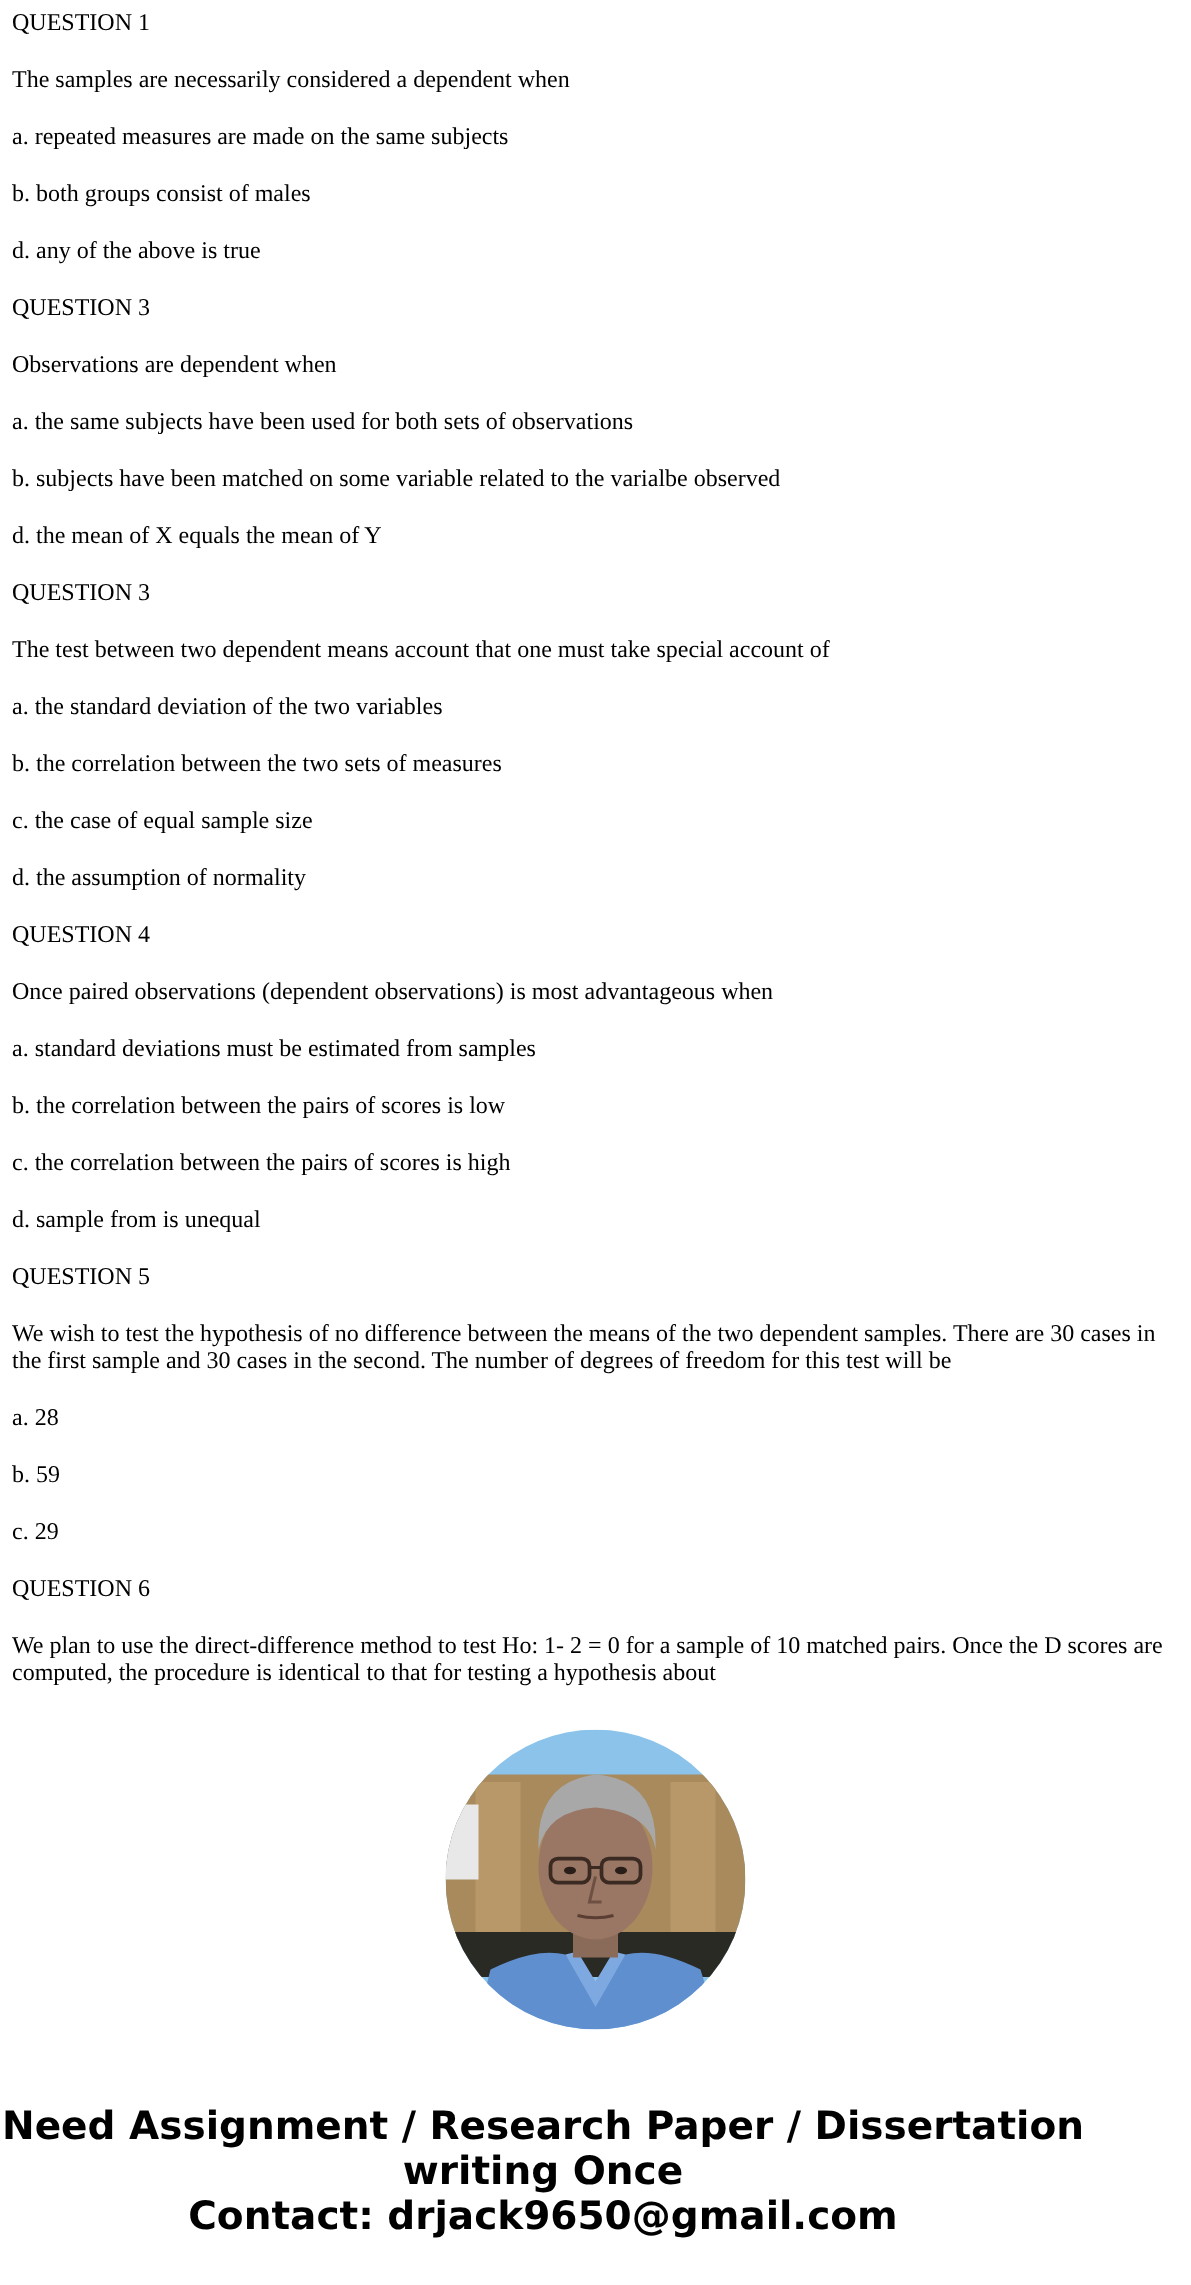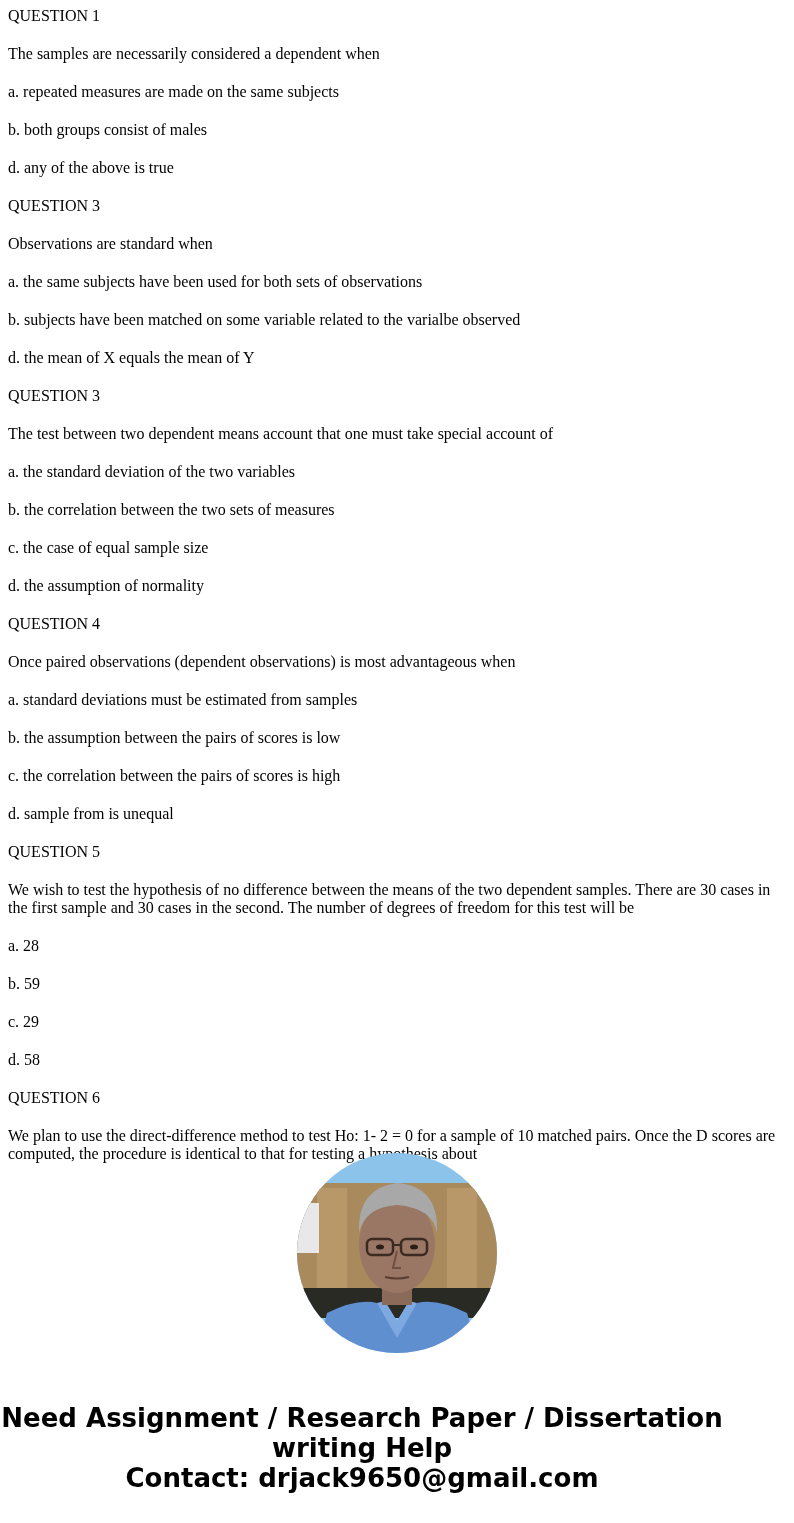--- a/index.html
+++ b/index.html
@@ -44,45 +44,44 @@
 
 <div class="content">
 
   <p class="first">QUESTION 1</p>
   <p>The samples are necessarily considered a dependent when</p>
   <p>a. repeated measures are made on the same subjects</p>
   <p>b. both groups consist of males</p>
   <p>d. any of the above is true</p>
 
   <p>QUESTION 3</p>
-  <p>Observations are standard when</p>
+  <p>Observations are dependent when</p>
   <p>a. the same subjects have been used for both sets of observations</p>
   <p>b. subjects have been matched on some variable related to the varialbe observed</p>
   <p>d. the mean of X equals the mean of Y</p>
 
   <p>QUESTION 3</p>
   <p>The test between two dependent means account that one must take special account of</p>
   <p>a. the standard deviation of the two variables</p>
   <p>b. the correlation between the two sets of measures</p>
   <p>c. the case of equal sample size</p>
   <p>d. the assumption of normality</p>
 
   <p>QUESTION 4</p>
   <p>Once paired observations (dependent observations) is most advantageous when</p>
   <p>a. standard deviations must be estimated from samples</p>
-  <p>b. the assumption between the pairs of scores is low</p>
+  <p>b. the correlation between the pairs of scores is low</p>
   <p>c. the correlation between the pairs of scores is high</p>
   <p>d. sample from is unequal</p>
 
   <p>QUESTION 5</p>
   <p>We wish to test the hypothesis of no difference between the means of the two dependent samples. There are 30 cases in the first sample and 30 cases in the second. The number of degrees of freedom for this test will be</p>
   <p>a. 28</p>
   <p>b. 59</p>
   <p>c. 29</p>
-  <p>d. 58</p>
 
   <p>QUESTION 6</p>
   <p>We plan to use the direct-difference method to test Ho: 1- 2 = 0 for a sample of 10 matched pairs. Once the D scores are computed, the procedure is identical to that for testing a hypothesis about</p>
 </div>
 
 <div class="avatar-wrap">
   <svg width="200" height="200" viewBox="0 0 200 200">
 
     <rect x="0" y="0" width="200" height="200" fill="#8cc3ea"></rect>
 
@@ -109,15 +108,15 @@
     <ellipse cx="83" cy="94" rx="4" ry="2.5" fill="#2a1e18"></ellipse>
     <ellipse cx="117" cy="94" rx="4" ry="2.5" fill="#2a1e18"></ellipse>
 
     <path d="M100 98 L96 115 L104 115" fill="none" stroke="#6e5042" stroke-width="2"></path>
     <path d="M88 124 Q100 127 112 124" fill="none" stroke="#5a3e34" stroke-width="2"></path>
   </svg>
 </div>
 
 <div class="promo">
   <div>Need Assignment / Research Paper / Dissertation</div>
-  <div>writing Help</div>
+  <div>writing Once</div>
   <div>Contact: drjack9650@gmail.com</div>
 </div>
 
 </body></html>

